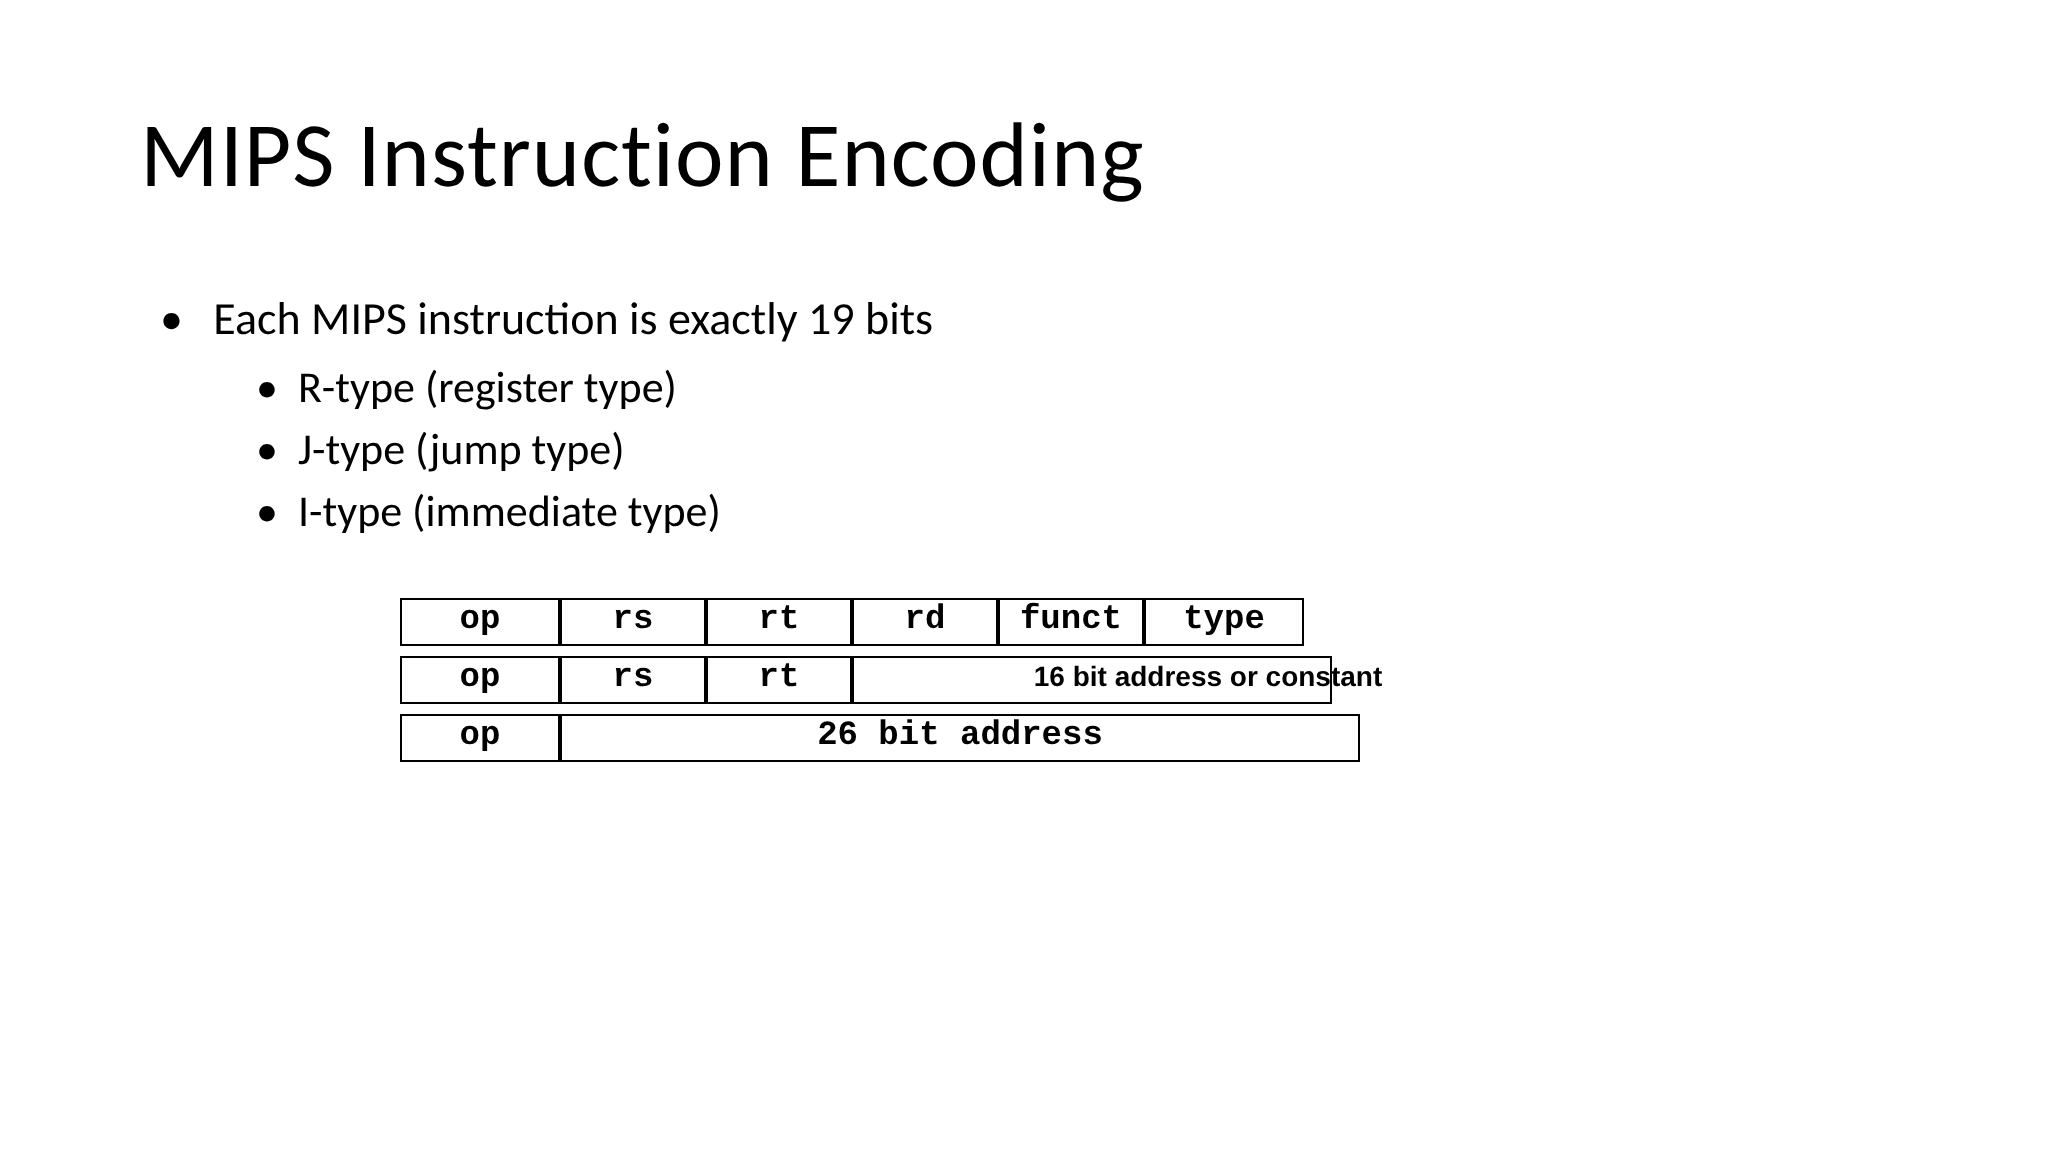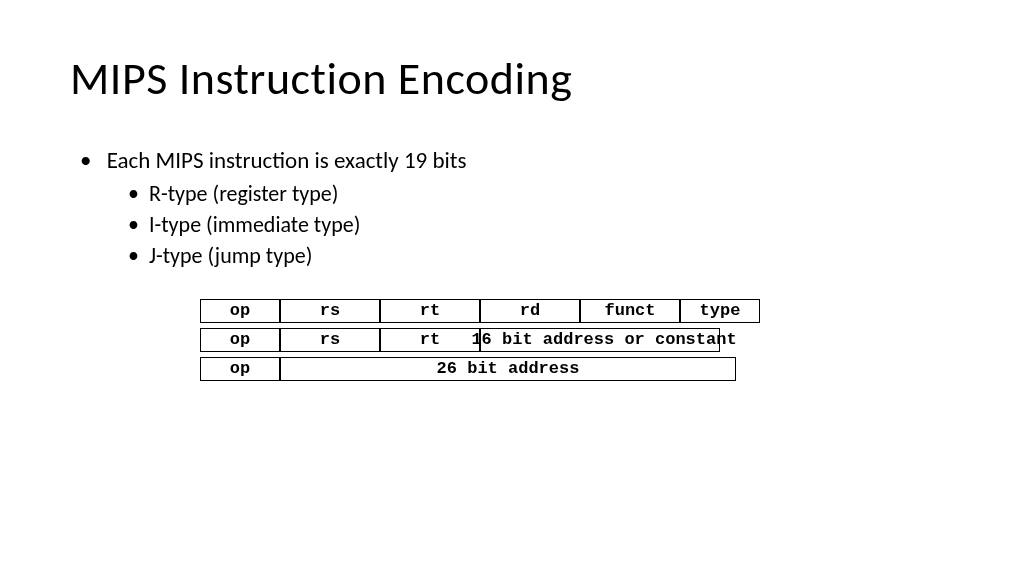--- a/index.html
+++ b/index.html
@@ -56,47 +56,47 @@
       position: relative;
     }
     .cell {
       border: 1px solid #000;
       text-align: center;
       padding: 2px 0;
       height: 24px;
       line-height: 18px;
     }
     .w6 { width: 80px; text-align: center; }
-    .w5 { width: 100px; }
+    .w5 { width: 73px; }
     .w16 { width: 240px; }
-    .w26 { width: 456px; }
+    .w26 { width: 400px; }
     .overflow-text {
       position: absolute;
       left: 244px;
       top: 2px;
-      font-family: Liberation Mono, monospace;
+      font-family: Liberation Sans, sans-serif;
       font-weight: bold;
-      font-size: 17px;
+      font-size: 14px;
       white-space: nowrap;
       text-align: center;
       width: 320px;
     }
   </style>
 </head>
 <body>
 
 <h1>MIPS Instruction Encoding</h1>
 
 <ul class="bullet-list">
   <li>
     <span>Each MIPS instruction is exactly 19 bits</span>
     <ul class="sub-list">
       <li>R-type (register type)</li>
+      <li>J-type (jump type)</li>
       <li>I-type (immediate type)</li>
-      <li>J-type (jump type)</li>
     </ul>
   </li>
 </ul>
 
 <div class="tables">
 
   <div class="format-row">
     <div class="cell w6">op</div>
     <div class="cell w5">rs</div>
     <div class="cell w5">rt</div>

